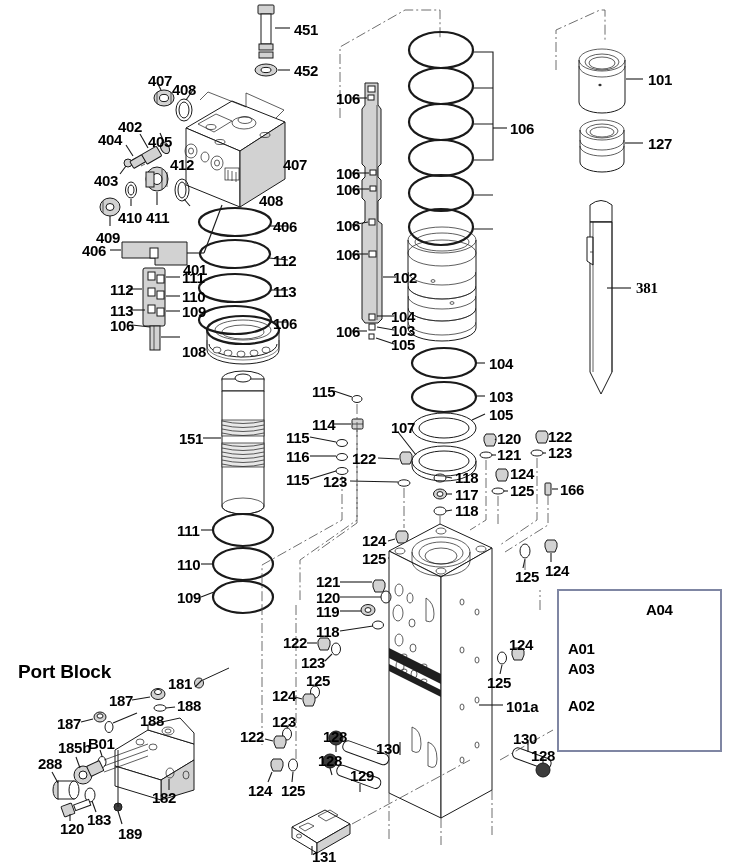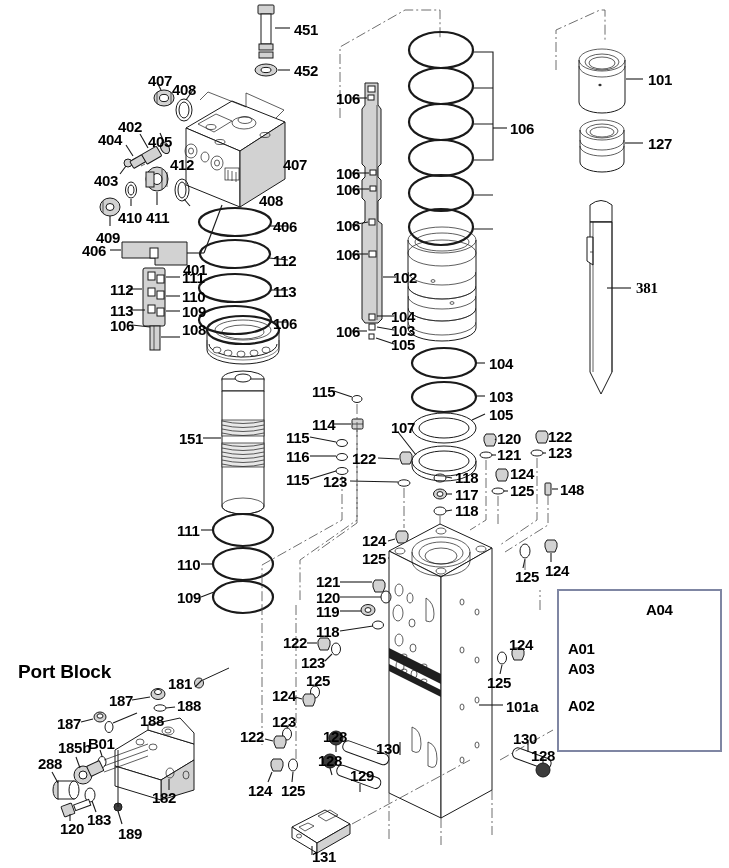--- a/index.html
+++ b/index.html
@@ -691,21 +691,21 @@
   <div class="lbl" style="left:273px;top:253px;">112</div>
   <div class="lbl" style="left:273px;top:284px;">113</div>
   <div class="lbl" style="left:273px;top:316px;">106</div>
 
   <div class="lbl" style="left:182px;top:270px;">111</div>
   <div class="lbl" style="left:110px;top:282px;">112</div>
   <div class="lbl" style="left:182px;top:289px;">110</div>
   <div class="lbl" style="left:110px;top:303px;">113</div>
   <div class="lbl" style="left:182px;top:304px;">109</div>
   <div class="lbl" style="left:110px;top:318px;">106</div>
-  <div class="lbl" style="left:182px;top:322px;">108</div>
+  <div class="lbl" style="left:182px;top:344px;">108</div>
 
   <div class="lbl" style="left:179px;top:431px;">151</div>
   <div class="lbl" style="left:177px;top:523px;">111</div>
   <div class="lbl" style="left:177px;top:557px;">110</div>
   <div class="lbl" style="left:177px;top:590px;">109</div>
 
   <div class="lbl" style="left:336px;top:91px;">106</div>
   <div class="lbl" style="left:336px;top:166px;">106</div>
   <div class="lbl" style="left:336px;top:182px;">106</div>
   <div class="lbl" style="left:336px;top:218px;">106</div>
@@ -732,21 +732,21 @@
   <div class="lbl" style="left:323px;top:474px;">123</div>
   <div class="lbl" style="left:455px;top:470px;">118</div>
   <div class="lbl" style="left:455px;top:487px;">117</div>
   <div class="lbl" style="left:455px;top:503px;">118</div>
   <div class="lbl" style="left:497px;top:431px;">120</div>
   <div class="lbl" style="left:497px;top:447px;">121</div>
   <div class="lbl" style="left:510px;top:466px;">124</div>
   <div class="lbl" style="left:510px;top:483px;">125</div>
   <div class="lbl" style="left:548px;top:429px;">122</div>
   <div class="lbl" style="left:548px;top:445px;">123</div>
-  <div class="lbl" style="left:560px;top:482px;">148</div>
+  <div class="lbl" style="left:560px;top:482px;">166</div>
   <div class="lbl" style="left:362px;top:533px;">124</div>
   <div class="lbl" style="left:362px;top:551px;">125</div>
   <div class="lbl" style="left:515px;top:569px;">125</div>
   <div class="lbl" style="left:545px;top:563px;">124</div>
 
   <div class="lbl" style="left:316px;top:574px;">121</div>
   <div class="lbl" style="left:316px;top:590px;">120</div>
   <div class="lbl" style="left:316px;top:604px;">119</div>
   <div class="lbl" style="left:316px;top:624px;">118</div>
   <div class="lbl" style="left:283px;top:635px;">122</div>

